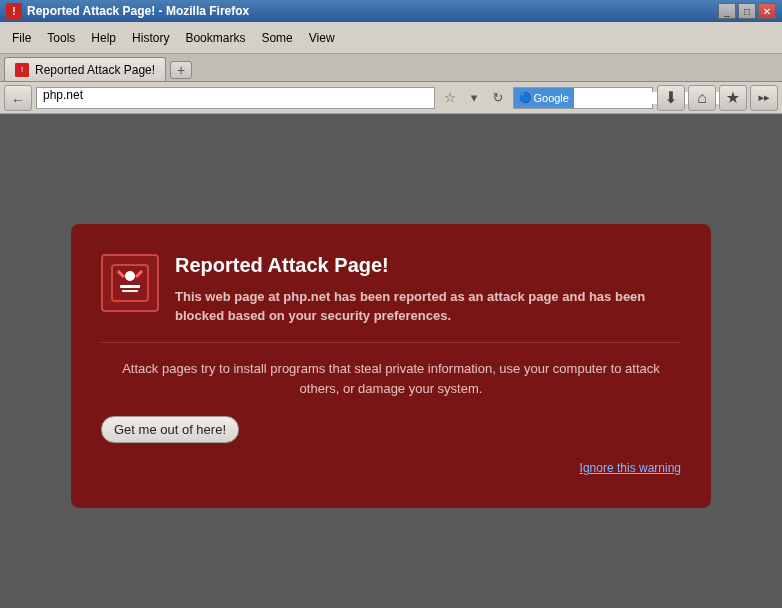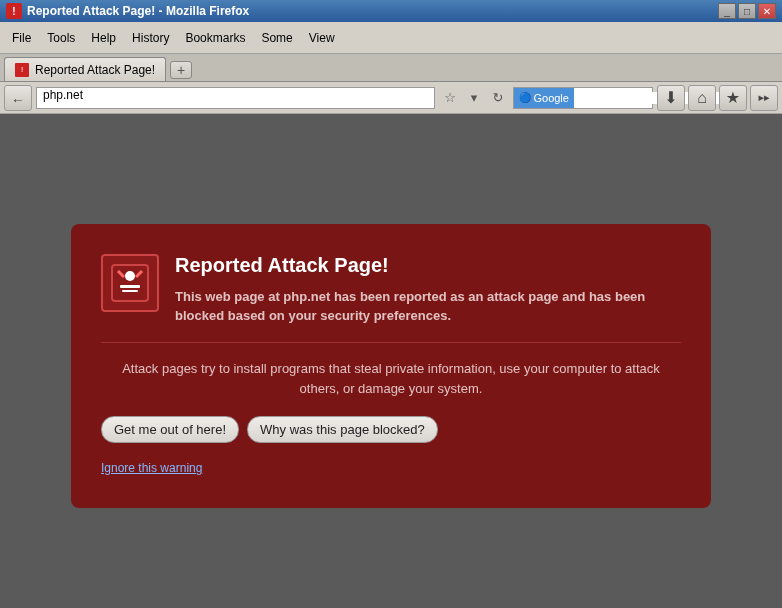--- a/index.html
+++ b/index.html
@@ -305,20 +305,21 @@
       background: linear-gradient(to bottom, #f0ede8, #d8d5d0);
       border: 1px solid #999;
       border-radius: 13px;
       font-size: 13px;
       cursor: pointer;
       color: #222;
     }
 
     .ignore-link {
       display: flex;
+      justify-content: flex-end;
       margin-top: 8px;
     }
     .ignore-link a {
       color: #80b8ff;
       font-size: 12px;
       text-decoration: underline;
       cursor: pointer;
     }
 
     
@@ -406,21 +407,20 @@
         <h1>Reported Attack Page!</h1>
         <p>This web page at php.net has been reported as an attack page and has been blocked based on your security preferences.</p>
       </div>
     </div>
 
     <div class="card-body">
       <p>Attack pages try to install programs that steal private information, use your computer to attack others, or damage your system.</p>
 
       <div class="button-row">
         <button class="action-btn">Get me out of here!</button>
-        <button class="action-btn">Why was this page blocked?</button>
       </div>
 
       <div class="ignore-link">
         <a href="#">Ignore this warning</a>
       </div>
     </div>
 
   </div>
 </div>
 

